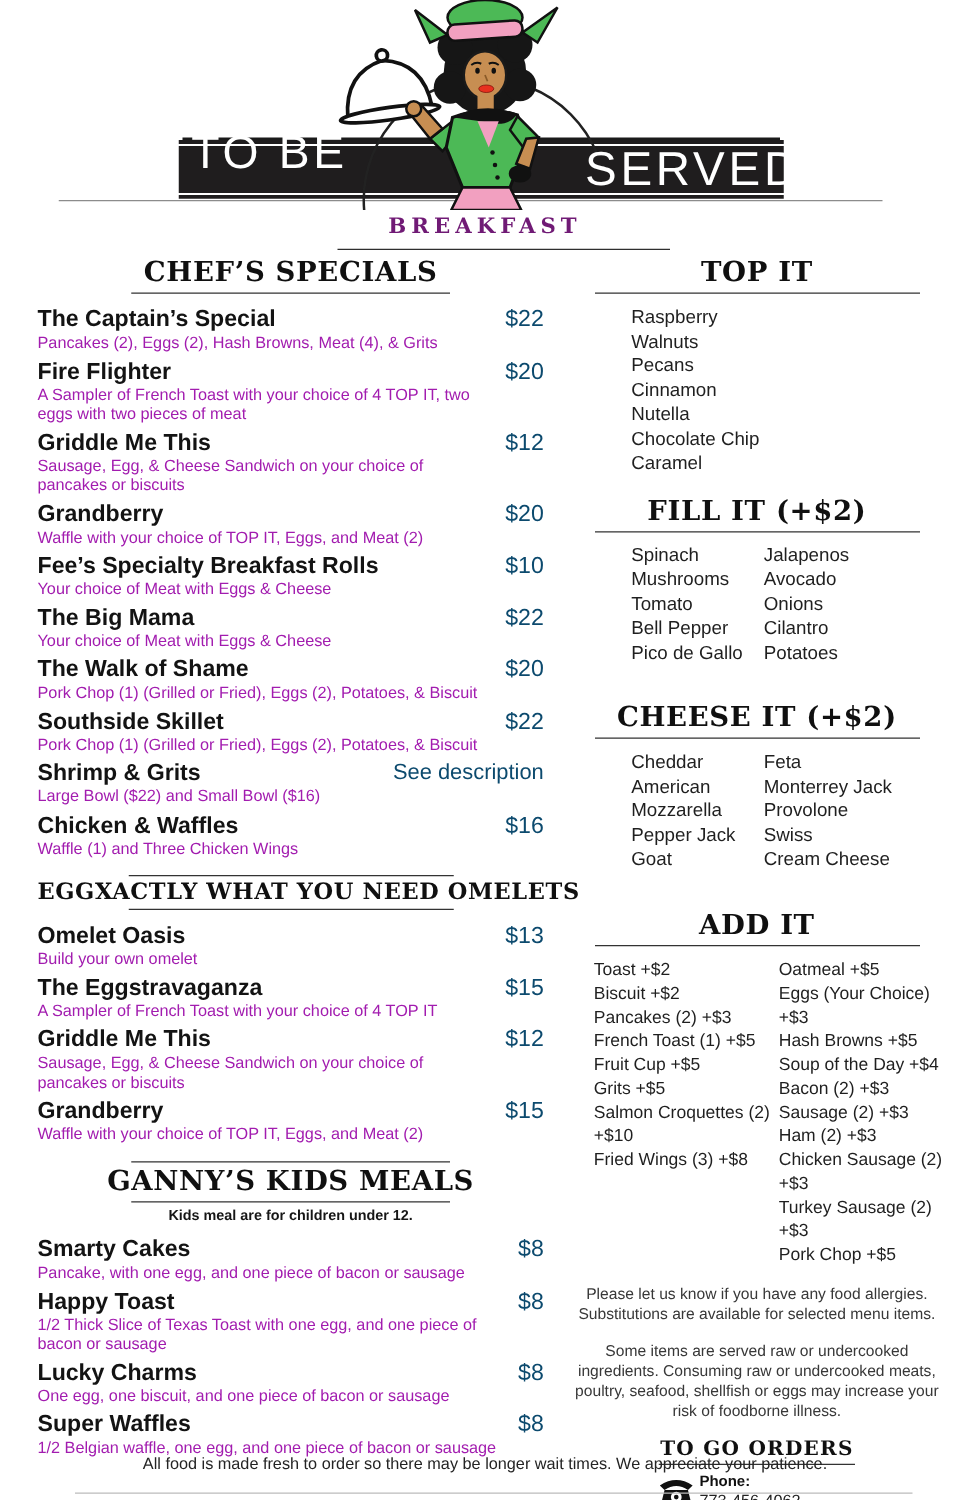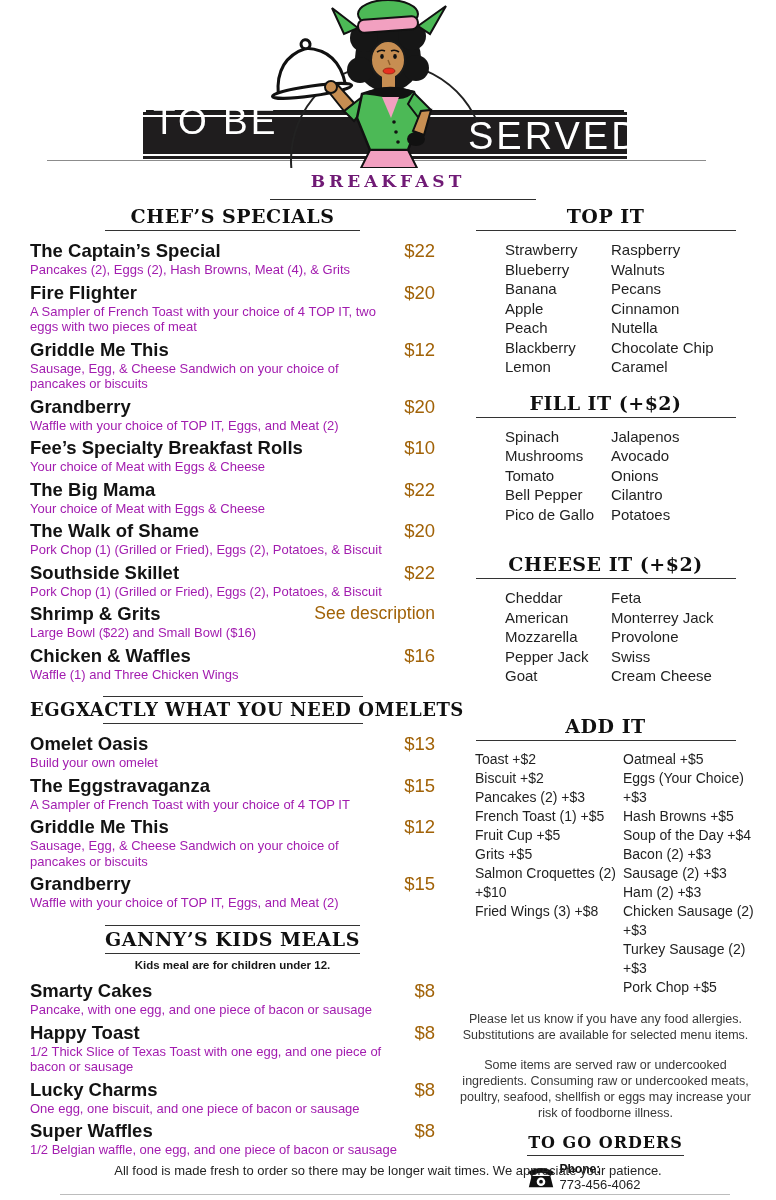--- a/index.html
+++ b/index.html
@@ -21,31 +21,31 @@
   .page-title{position:absolute;left:0;right:0;top:171px;margin:0;text-align:center;
     font-family:"DejaVu Serif",serif;font-weight:700;font-size:17px;letter-spacing:4px;color:#701a75;}
   .title-rule{position:absolute;left:270px;top:199px;width:266px;border-top:1.5px solid #2e2e2e;}
 
   
   .main{display:flex;padding:5px 20px 0 30px;}
   .col-left{width:405px;}
   .col-right{width:301px;margin-left:20px;}
 
   .sec-title{margin:0;text-align:center;font-family:"DejaVu Serif",serif;font-weight:700;
-    font-size:19px;letter-spacing:.5px;color:#101010;white-space:nowrap;}
+    font-size:22px;letter-spacing:.5px;color:#101010;white-space:nowrap;}
   .sec-title.small{font-size:16px;letter-spacing:1px;}
   .rule{border-top:1.6px solid #333;margin:3px auto 9px auto;}
   .rule.w255{width:255px;} .rule.w260{width:260px;} .rule.w157{width:157px;}
   .rule.above{margin:0 auto 2px auto;}
 
   
   .mi{display:flex;justify-content:space-between;align-items:flex-start;margin-bottom:4px;}
   .mi-name{font-weight:700;font-size:18.5px;line-height:21px;color:#131313;}
   .mi-desc{font-size:13px;line-height:15.5px;color:#a21caf;margin-top:1px;}
-  .mi-price{font-size:18.5px;line-height:21px;color:#a16207;white-space:nowrap;padding-left:10px;}
+  .mi-price{font-size:18.5px;line-height:21px;color:#0c4a6e;white-space:nowrap;padding-left:10px;}
   .mi-price.see{font-size:17.5px;}
 
   
   .pair{display:grid;grid-template-columns:106px 1fr;padding-left:50px;
         font-size:15px;line-height:19.5px;color:#1f1f1f;}
   .pair.addit{grid-template-columns:148px 1fr;padding-left:20px;font-size:14px;line-height:19px;}
   .opt{white-space:normal;}
   .sec-gap{margin-top:15px;}
   .sec-gap-lg{margin-top:29px;}
 
@@ -290,29 +290,20 @@
         </div>
       </section>
     </div>
 
     <div class="col-right">
 
       <section>
         <h2 class="sec-title">TOP IT</h2>
         <div class="rule w260"></div>
         <div class="pair">
-          <div>
-            <div class="opt">Strawberry</div>
-            <div class="opt">Blueberry</div>
-            <div class="opt">Banana</div>
-            <div class="opt">Apple</div>
-            <div class="opt">Peach</div>
-            <div class="opt">Blackberry</div>
-            <div class="opt">Lemon</div>
-          </div>
           <div>
             <div class="opt">Raspberry</div>
             <div class="opt">Walnuts</div>
             <div class="opt">Pecans</div>
             <div class="opt">Cinnamon</div>
             <div class="opt">Nutella</div>
             <div class="opt">Chocolate Chip</div>
             <div class="opt">Caramel</div>
           </div>
         </div>

